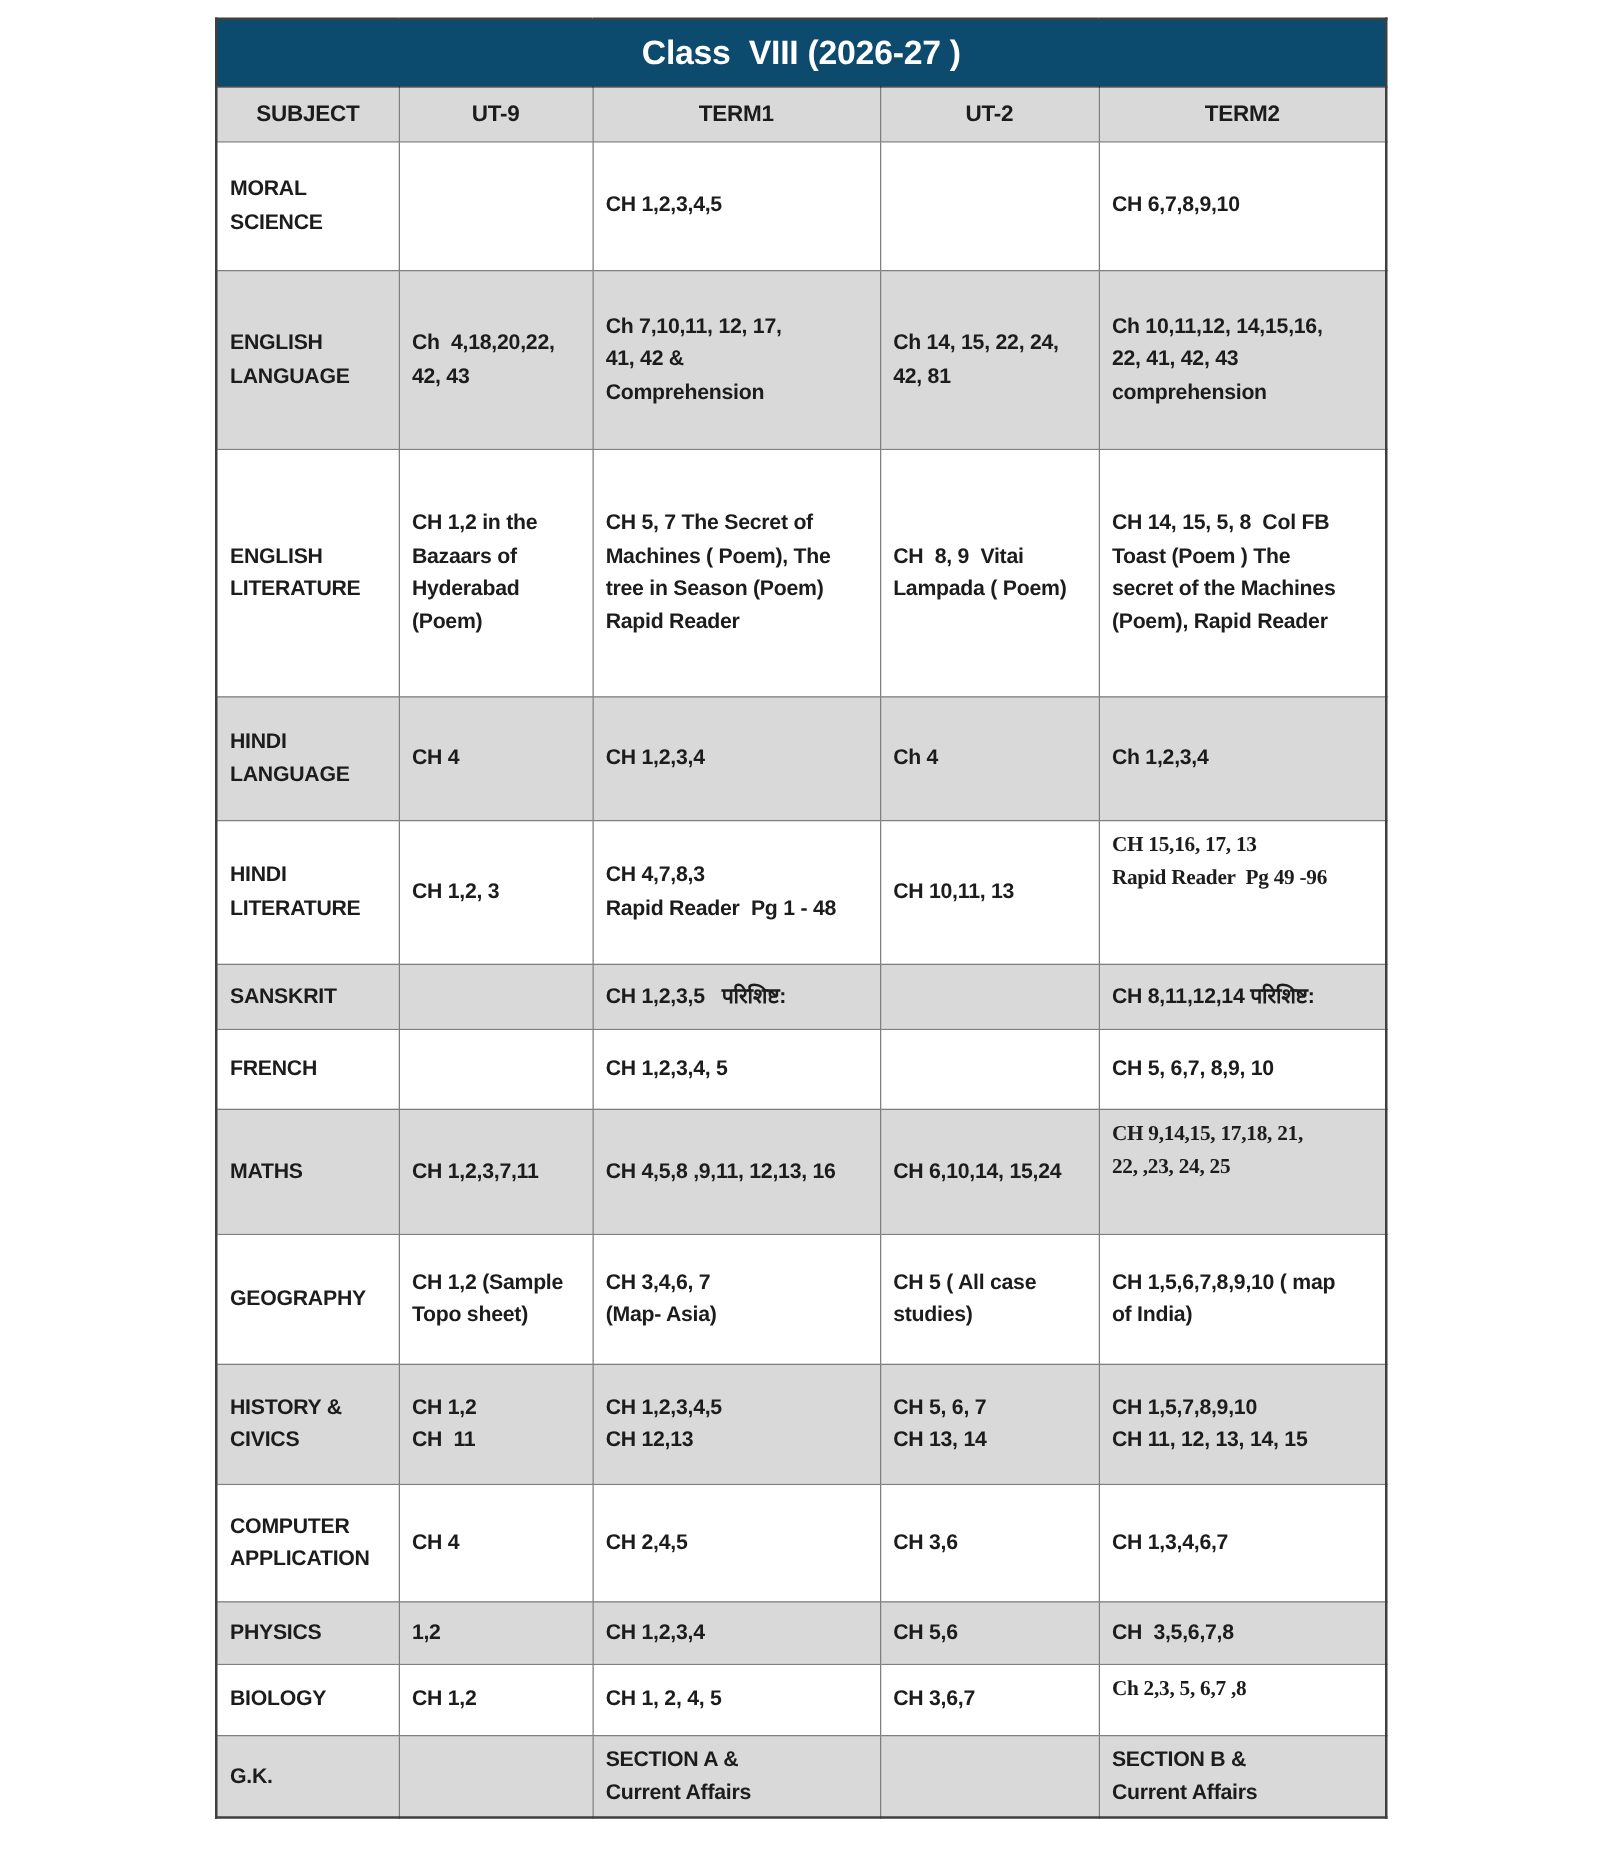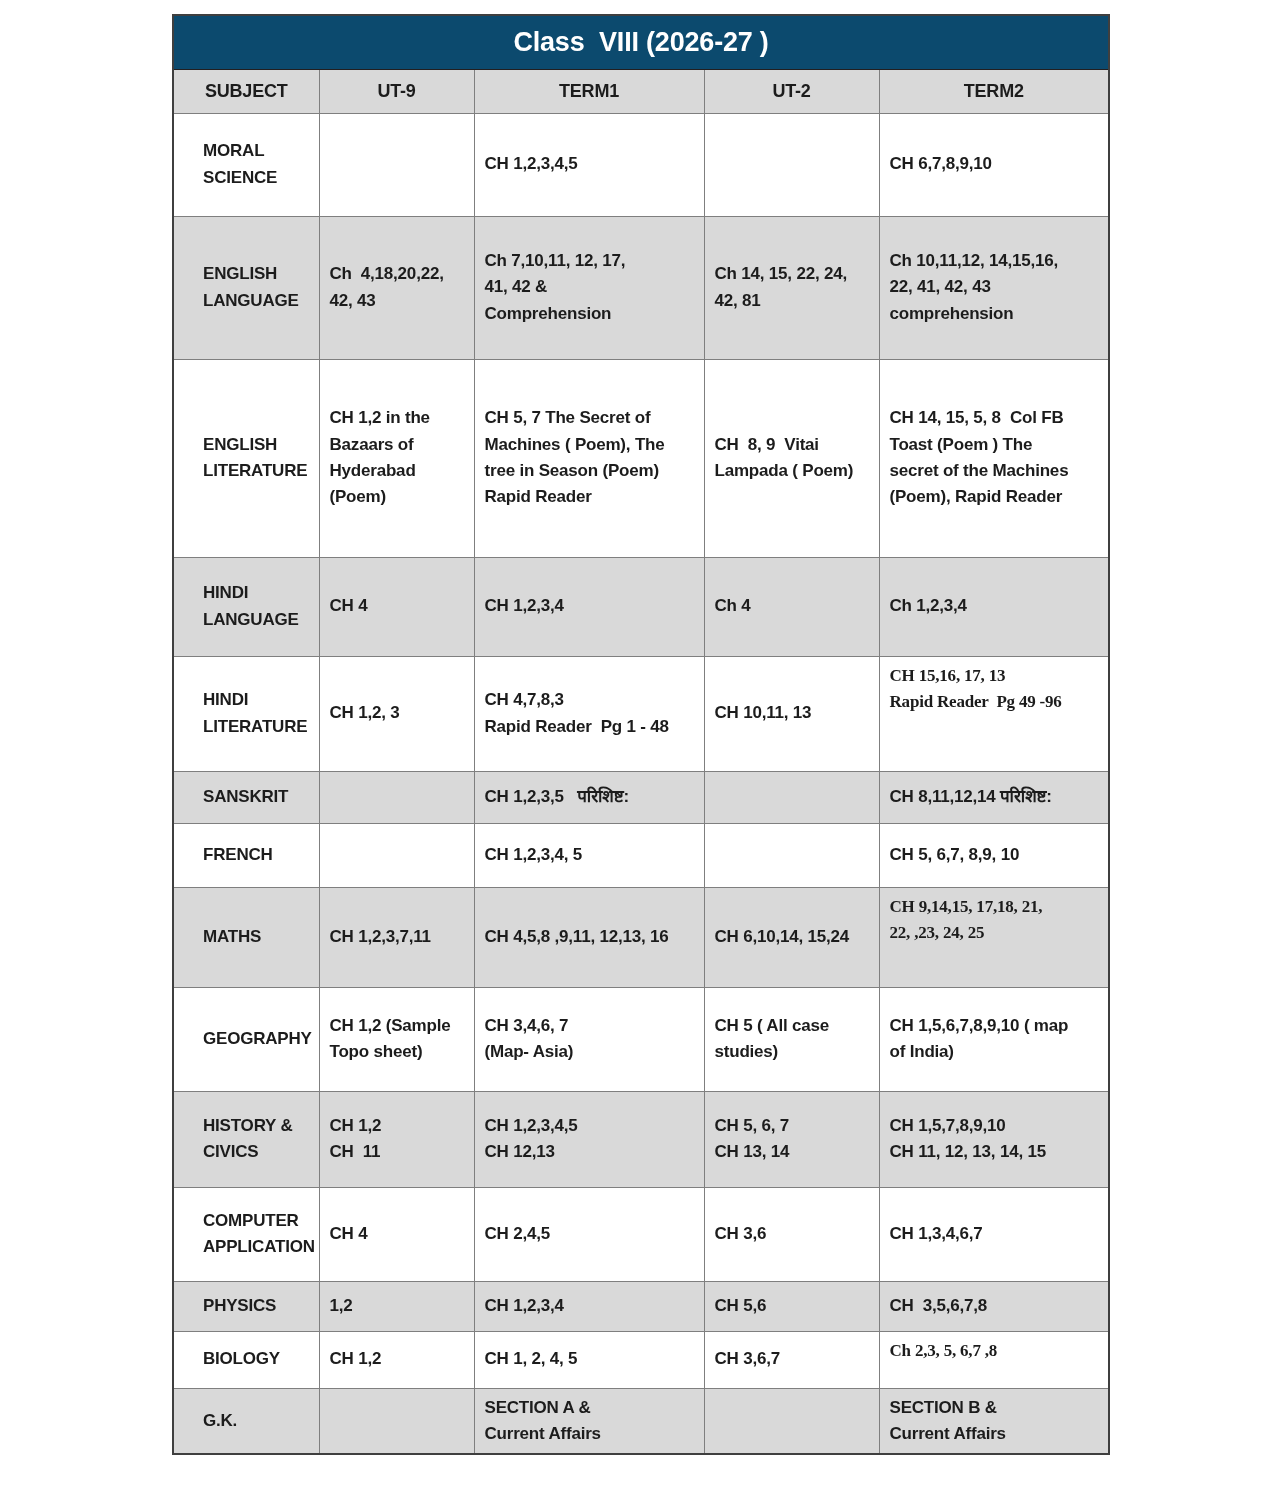--- a/index.html
+++ b/index.html
@@ -42,21 +42,21 @@
   tbody td {
     font-size: 17px;
     font-weight: 700;
     line-height: 1.55;
     vertical-align: middle;
     padding: 6px 8px 6px 10px;
     white-space: pre-wrap;
     background: #ffffff;
   }
   tbody tr:nth-child(even) td { background: #d9d9d9; }
-  td.subject { padding-left: 29px; }
+  td.subject { padding-left: 10px; }
   td.top { vertical-align: top; font-family: Liberation Serif, serif; }
 </style>
 </head>
 <body>
 
 <div class="sheet">
   <table class="syllabus">
     <colgroup>
       <col style="width:146px">
         <col style="width:155px">

